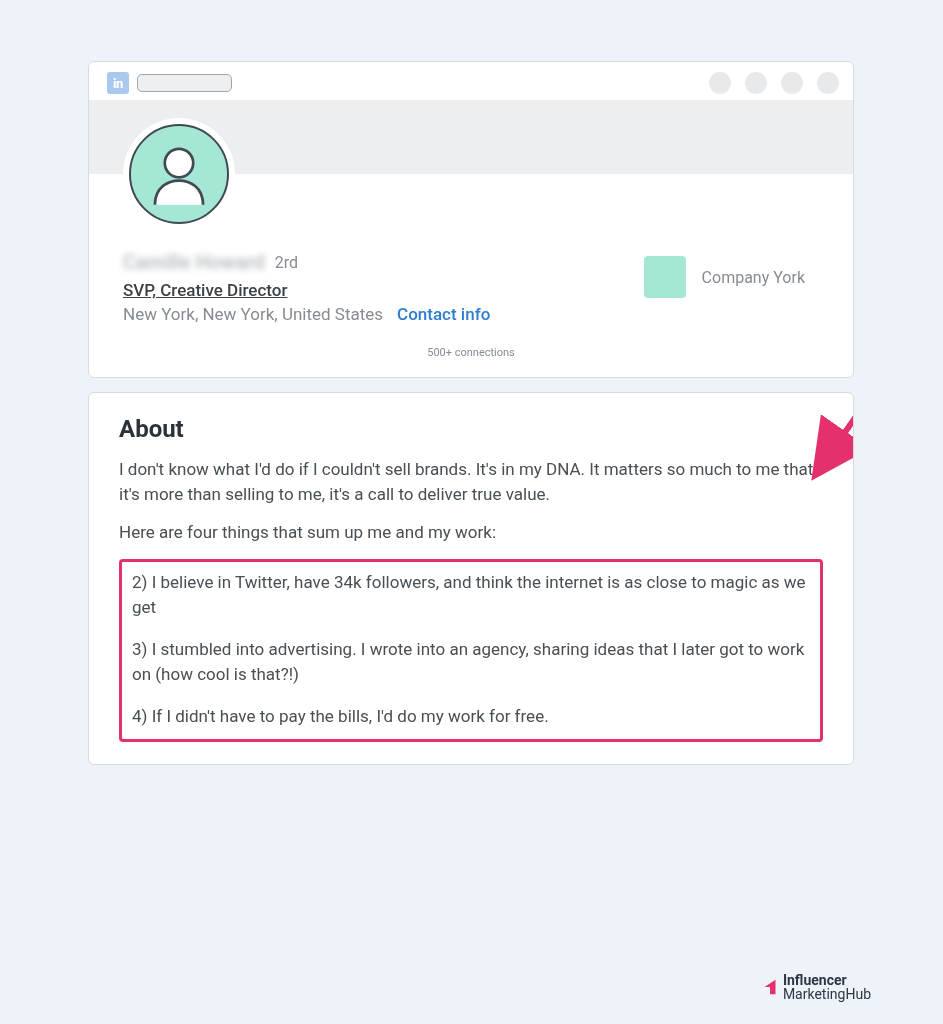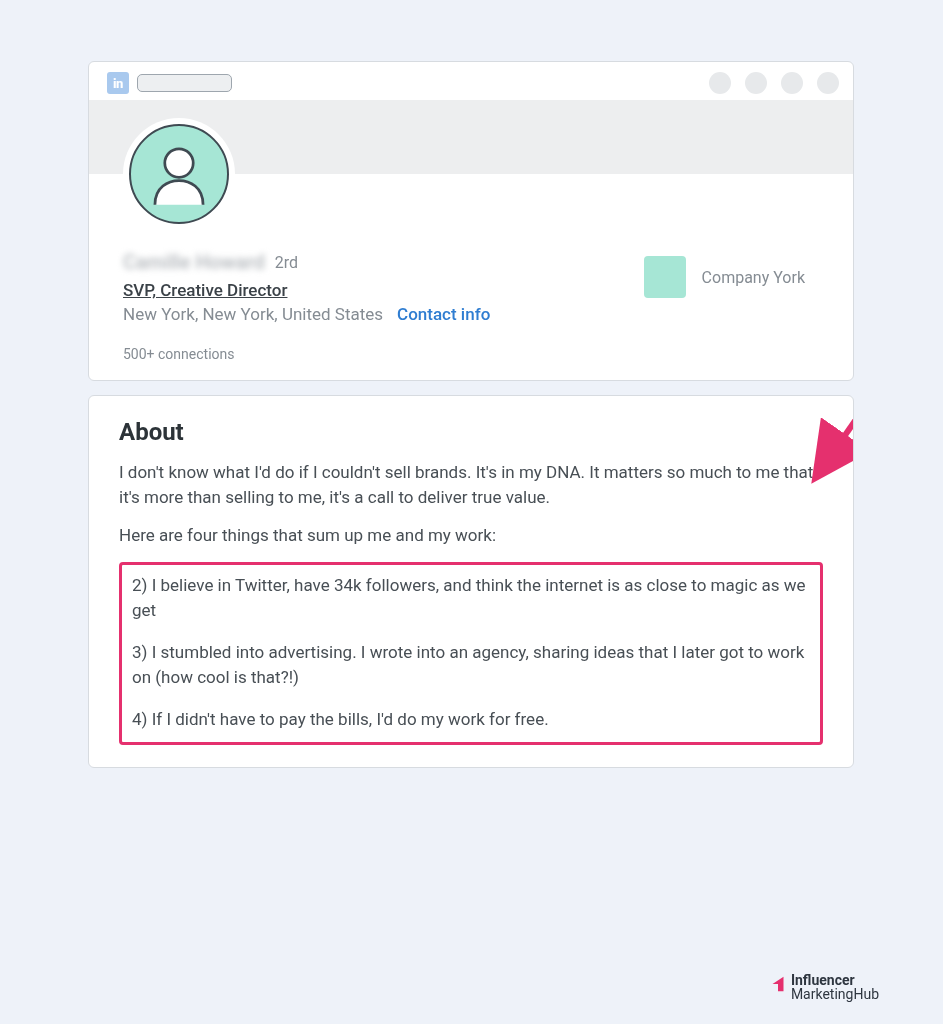--- a/index.html
+++ b/index.html
@@ -119,21 +119,22 @@
     margin-top: 4px;
     display:flex; gap:14px;
     font-size:17px;
     color:#858c93;
   }
   .contact-link { color:#2f7dd1; font-weight:500; }
 
   .connections {
     margin-top: 22px;
     color:#858c93;
-    font-size:14px;
+    font-size:11px;
+    text-align:center;
   }
 
   .btn-row {
     margin-top: 14px;
     display:flex; gap:12px;
   }
   .btn {
     border-radius: 18px;
     padding: 6px 18px;
     font-size:16px;
@@ -197,23 +198,24 @@
     right: -44px;
     top: -30px;
     width: 120px;
     height: 120px;
     pointer-events:none;
   }
 
   
   .footer-logo {
     position:absolute;
-    right: 64px;
+    right: 72px;
     bottom: 22px;
     display:flex;
+    align-items:center;
     gap:2px;
   }
   .footer-text { font-size:14px; line-height:1.05; color:#2e3640; }
   .footer-text .bold { font-weight:700; }
   .footer-arrow svg { width:22px; height:22px; display:block; }
 
   .profile-card-inner { position: relative; }
 </style>
 </head>
 <body>

